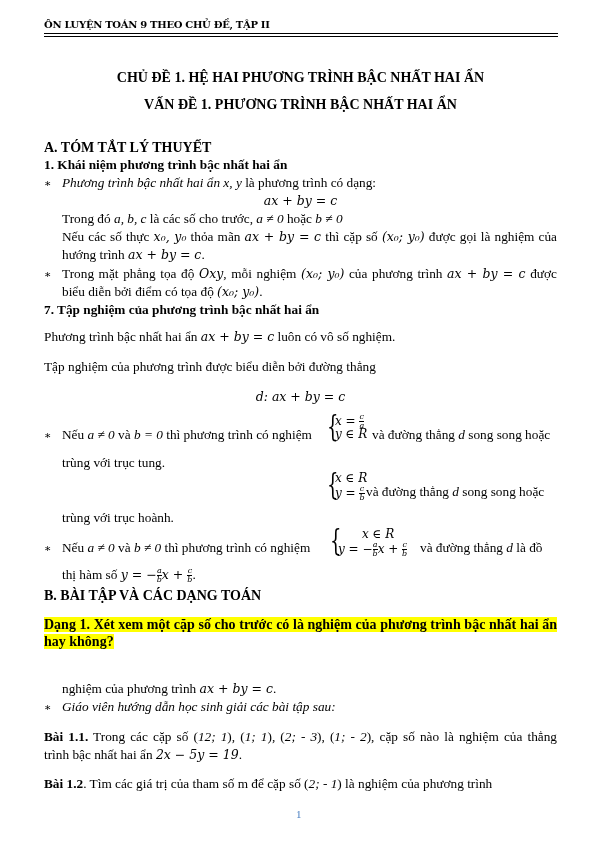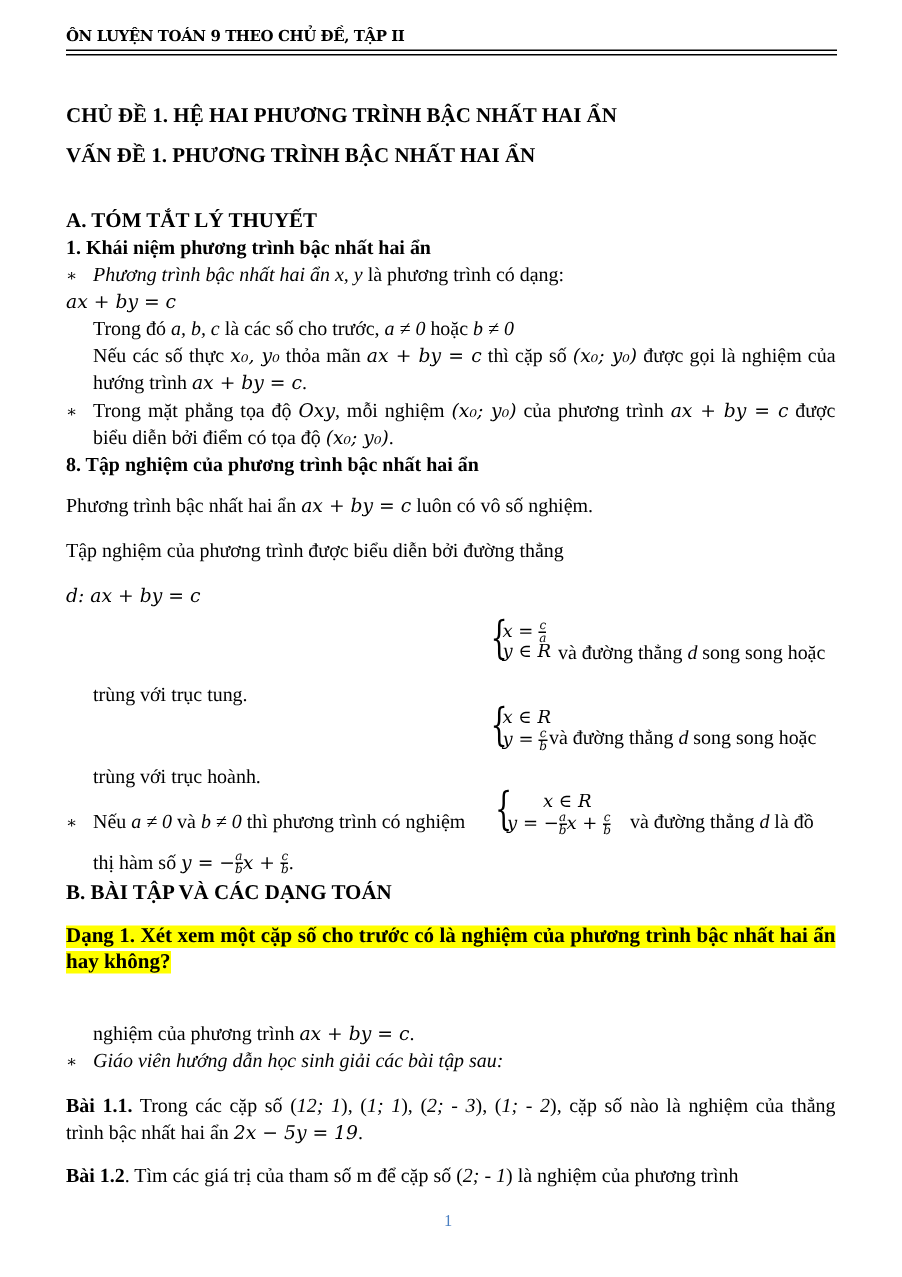--- a/index.html
+++ b/index.html
@@ -4,21 +4,21 @@
 <style>
   html, body { margin: 0; padding: 0; background: #ffffff; }
   body { width: 601px; height: 851px; position: relative; overflow: hidden;
          font-family: "Liberation Serif", "DejaVu Serif", serif; color: #000; font-size: 13.3px; }
   .page { position: absolute; left: 0; top: 0; width: 601px; height: 747px; }
   .hdr { position: absolute; left: 44px; top: 19px; font-family: "DejaVu Serif", serif; font-weight: bold;
          font-size: 10px; letter-spacing: -0.3px; }
   .hdr-rule { position: absolute; left: 44px; width: 514px; top: 33px; height: 1px; background: #000; }
   .hdr-rule2 { position: absolute; left: 44px; width: 514px; top: 35.5px; height: 1px; background: #000; }
   .ln { position: absolute; white-space: nowrap; line-height: 16px; }
-  .c { left: 44px; width: 513px; text-align: left; }
+  .c { left: 44px; width: 513px; text-align: center; }
   .b { font-weight: bold; }
   .i { font-style: italic; }
   .m { font-family: "DejaVu Serif", serif; font-style: italic; font-size: 12.5px; }
   .star { display: inline-block; width: 18px; font-size: 11px; }
   .title { font-weight: bold; font-size: 14px; }
   .justify { text-align: justify; text-align-last: justify; }
   .hl { background: #ffff00; }
   .sys { display: inline-block; vertical-align: middle; position: relative; padding-left: 8px; }
   .brace { position: absolute; left: 0; top: -2px; font-size: 30px; line-height: 30px; font-family: "DejaVu Serif", serif; transform: scaleX(0.6); transform-origin: left; }
   .sys-row { display: block; line-height: 14px; height: 14px; font-family: "DejaVu Serif", serif; font-style: italic; font-size: 12px; }
@@ -56,28 +56,31 @@
     <span>hướng trình </span><span class="m">ax + by = c</span><span>.</span>
   </div>
 
   <div class="ln justify" style="left:44px; width:513px; top:266px">
     <span class="star">∗</span><span>Trong mặt phẳng tọa độ </span><span class="m">Oxy</span><span>, mỗi nghiệm </span><span class="m">(x₀; y₀)</span><span> của phương trình </span><span class="m">ax + by = c</span><span> được</span>
   </div>
   <div class="ln" style="left:62px; top:284px">
     <span>biểu diễn bởi điểm có tọa độ </span><span class="m">(x₀; y₀)</span><span>.</span>
   </div>
 
-  <div class="ln b" style="left:44px; top:302px">8.  Tập nghiệm của phương trình bậc nhất hai ẩn</div>
+  <div class="ln b" style="left:44px; top:302px">7.  Tập nghiệm của phương trình bậc nhất hai ẩn</div>
 
   <div class="ln" style="left:44px; top:329px">
     <span>Phương trình bậc nhất hai ẩn </span><span class="m">ax + by = c</span><span> luôn có vô số nghiệm.</span>
   </div>
   <div class="ln" style="left:44px; top:359px">Tập nghiệm của phương trình được biểu diễn bởi đường thẳng</div>
   <div class="ln c m" style="top:389px">d: ax + by = c</div>
 
+  <div class="ln" style="left:44px; top:427px">
+    <span class="star">∗</span><span>Nếu </span><span class="i">a ≠ 0</span><span> và </span><span class="i">b = 0</span><span> thì phương trình có nghiệm </span>
+  </div>
   <div style="position:absolute; left:327px; top:413px; width:50px; height:32px" class="sys">
     <span class="brace">{</span>
     <span class="sys-row"><span>x = </span><span class="frac"><span>c</span><span style="border-top:0.8px solid #000">a</span></span></span>
     <span class="sys-row">y ∈ R</span>
   </div>
   <div class="ln" style="left:372px; top:427px">
     <span> và đường thẳng </span><span class="i">d</span><span> song song hoặc</span>
   </div>
   <div class="ln" style="left:62px; top:455px">trùng với trục tung.</div>
 

